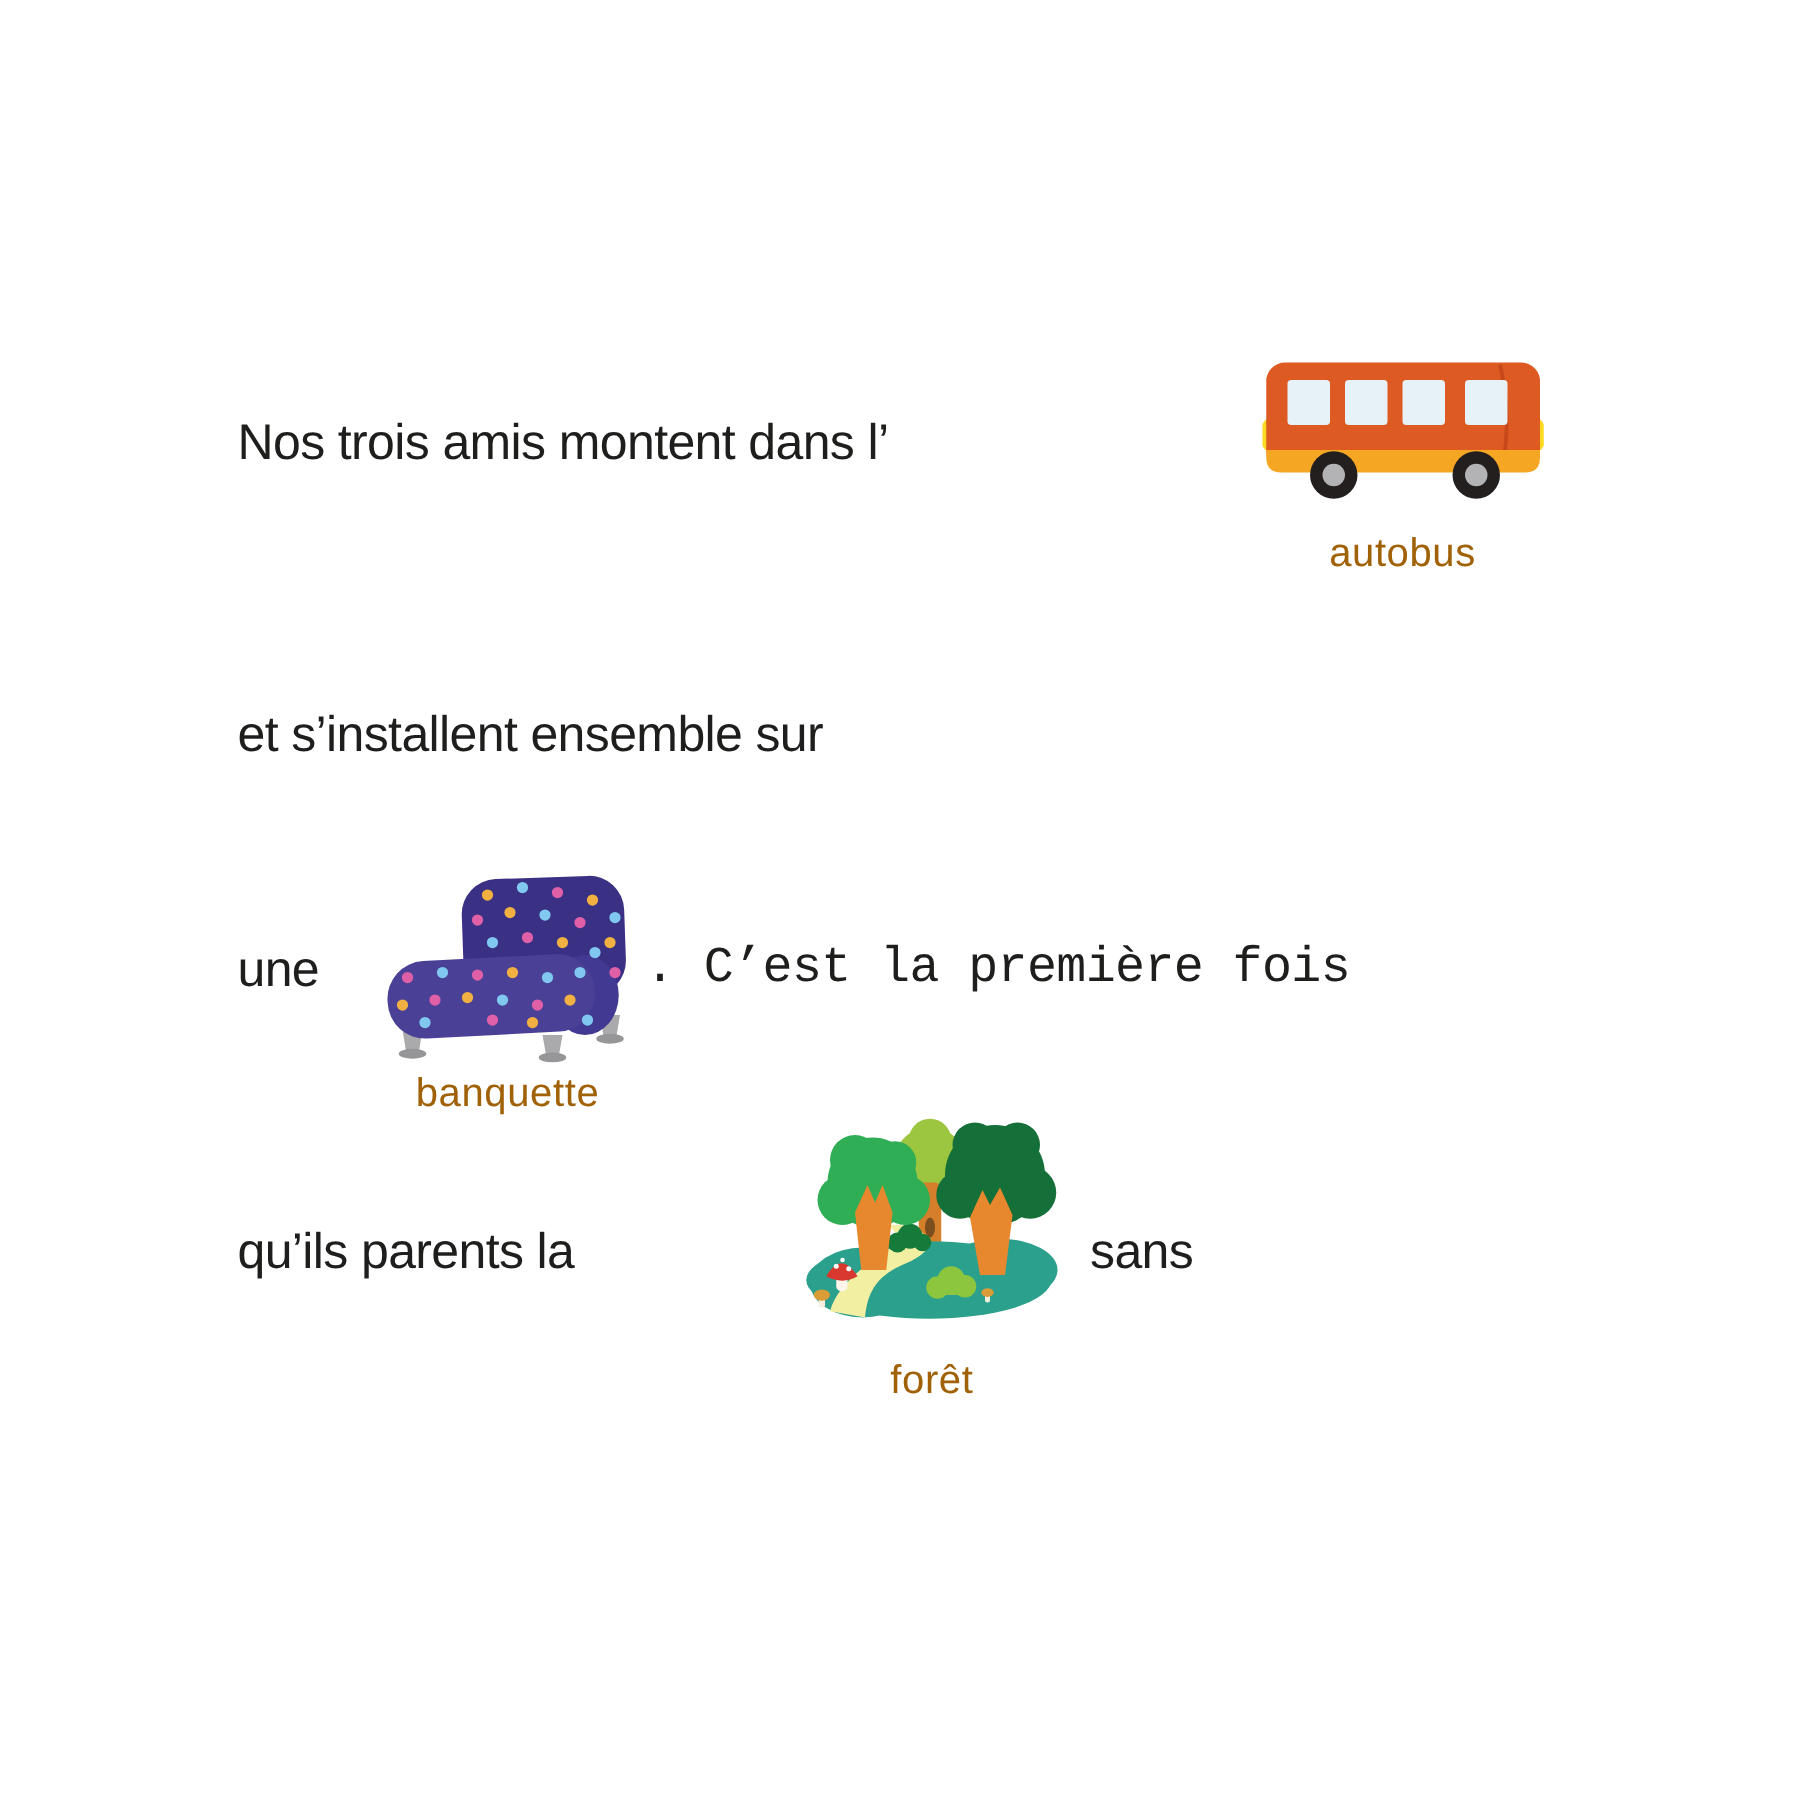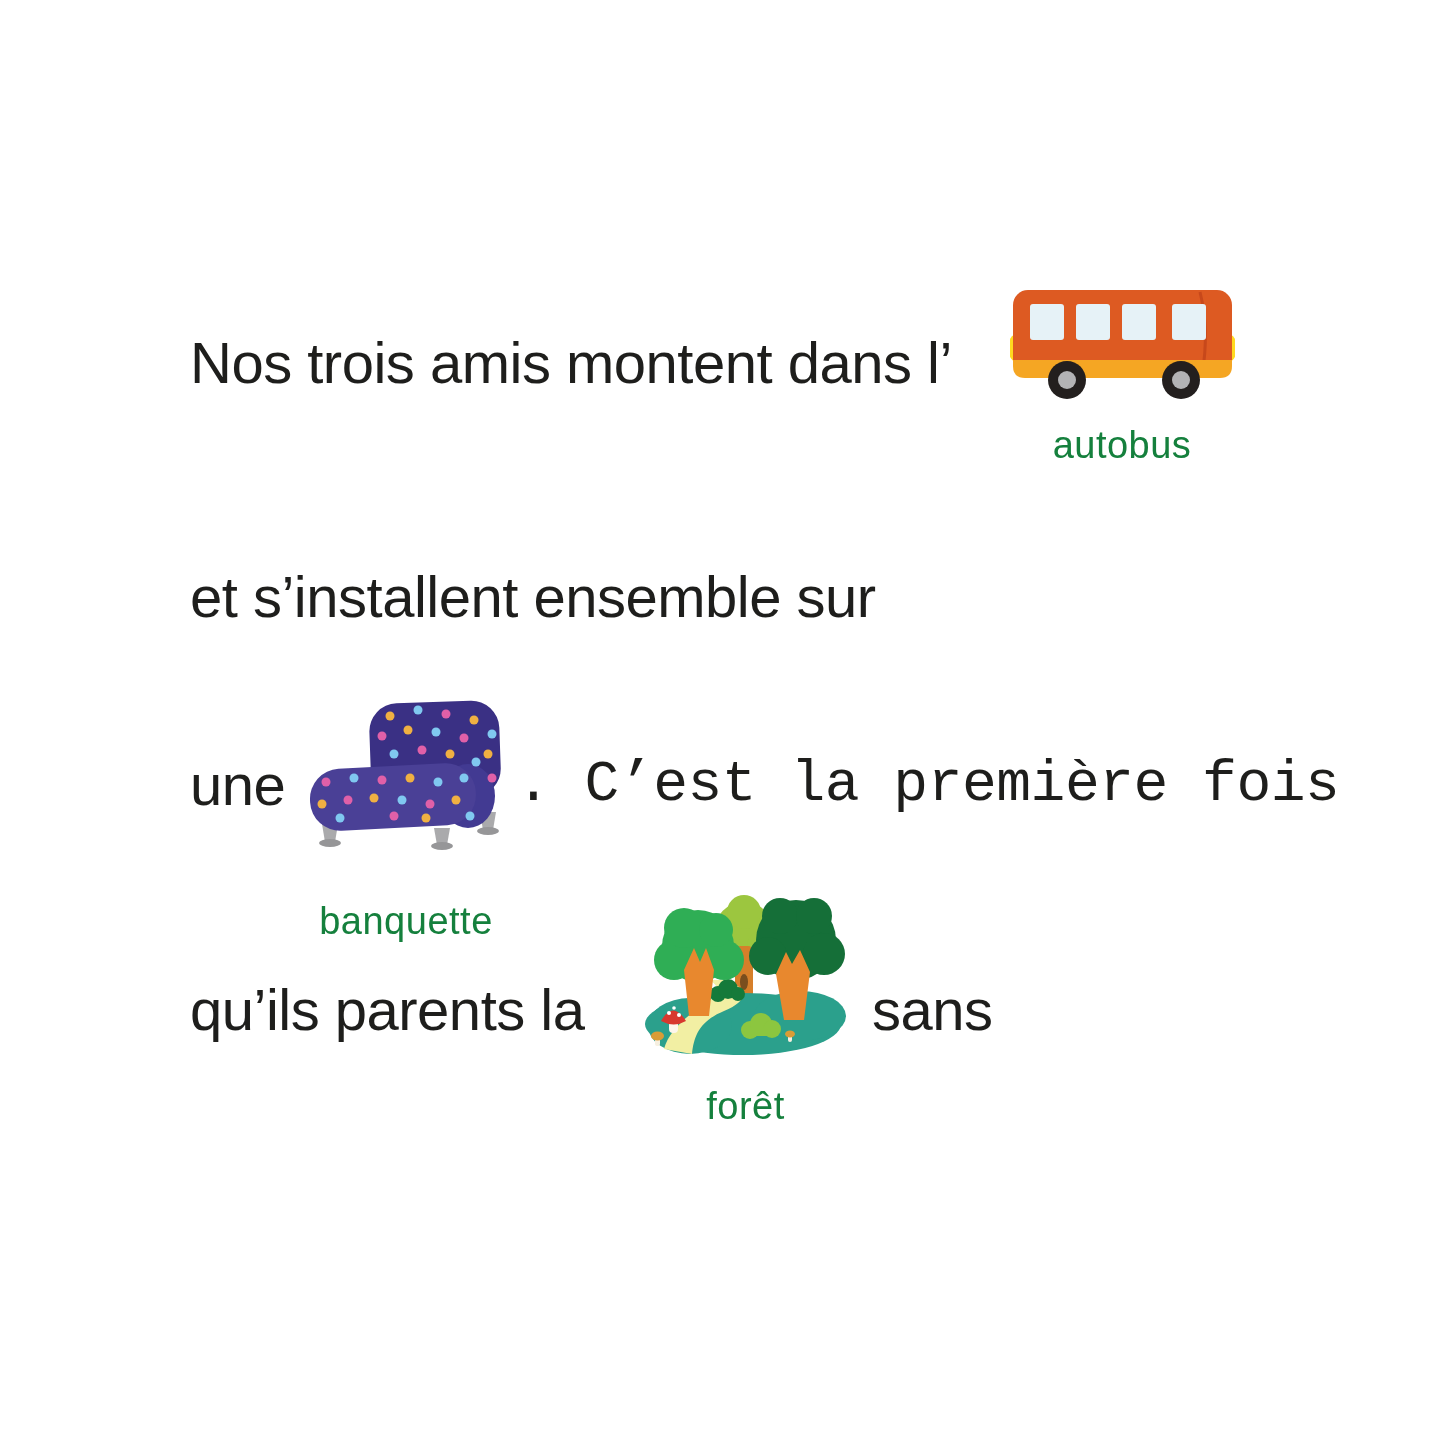--- a/index.html
+++ b/index.html
@@ -10,43 +10,43 @@
   }
   .page {
     position: relative;
     width: 1445px;
     height: 1445px;
     background: #ffffff;
     overflow: hidden;
   }
   .story-text {
     position: absolute;
-    font-size: 58px;
+    font-size: 40px;
     line-height: 1;
     letter-spacing: -0.5px;
     color: #1e1e1c;
     white-space: nowrap;
   }
   .rebus-figure {
     position: absolute;
     display: flex;
     flex-direction: column;
     align-items: center;
   }
   .rebus-caption {
-    font-size: 38px;
+    font-size: 32px;
     line-height: 1;
     letter-spacing: 0.5px;
-    color: #15803d;
+    color: #a16207;
     font-weight: 500;
     text-align: center;
   }
   .fig-bus      { left: 1008px; top: 288px; width: 228px; }
   .fig-bus .rebus-caption { margin-top: 26px; }
-  .fig-bench    { left: 306px;  top: 700px; width: 200px; gap: 44px; }
+  .fig-bench    { left: 306px;  top: 700px; width: 200px; }
   .fig-bench .rebus-caption { margin-top: 8px; }
   .fig-forest   { left: 638px;  top: 888px; width: 215px; }
   .fig-forest .rebus-caption { margin-top: 24px; }
   .line1 { left: 190px; top: 334px; }
   .line2 { left: 190px; top: 533px; margin-top: 35px; }
   .line3-before { left: 190px; top: 756px; }
   .line3-after  { left: 516px; top: 756px; font-family: Liberation Mono, monospace; }
   .line4-before { left: 190px; top: 981px; }
   .line4-after  { left: 872px; top: 981px; }
   .line5 { left: 190px; top: 1191px; }

